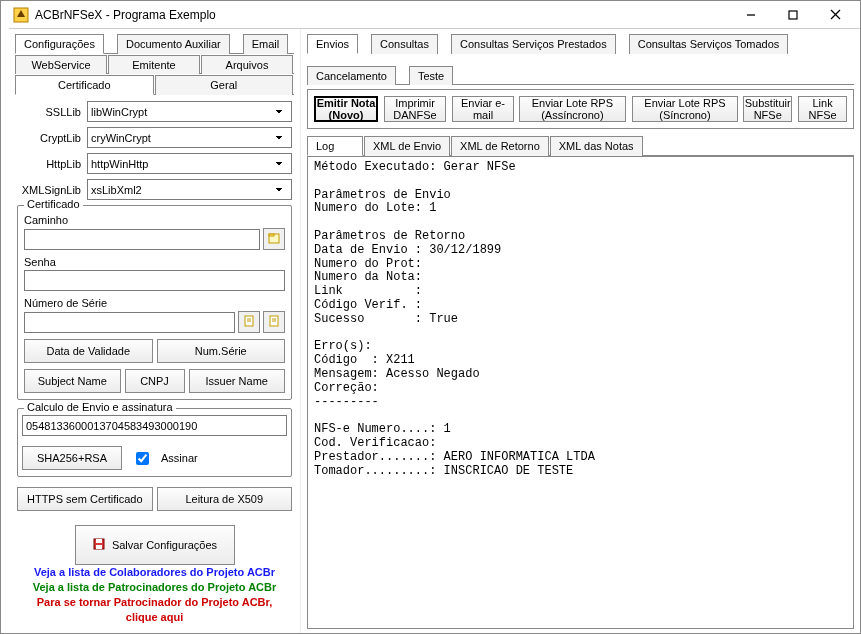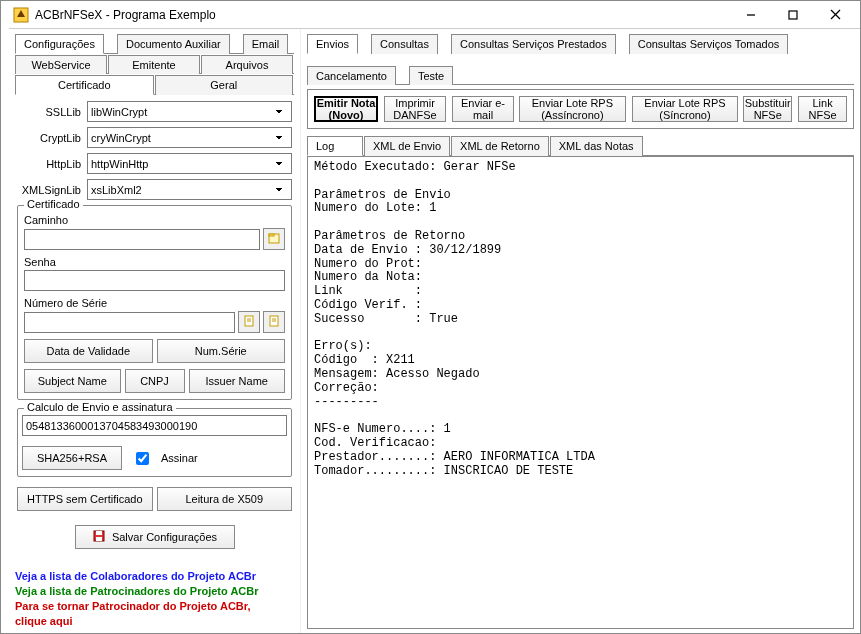--- a/index.html
+++ b/index.html
@@ -39,23 +39,23 @@
 
 .btn-row { display: flex; gap: 4px; margin-top: 6px; }
 .btn { flex: 1; height: 24px; border: 1px solid #888; background: linear-gradient(#fdfdfd, #ececec); font-size: 11px; text-align: center; display: flex; align-items: center; justify-content: center; cursor: default; }
 .btn.fixed { flex: none; padding: 0 10px; }
 
 .hash-box { border: 1px solid #888; border-radius: 2px; padding: 4px 4px 6px; margin-top: 8px; position: relative; }
 .hash-input { width: 100%; height: 21px; border: 1px solid #7a7a7a; font-size: 11px; padding: 1px 3px; margin-top: 2px; }
 .hash-row2 { display: flex; align-items: center; gap: 14px; margin-top: 10px; }
 .checkbox-wrap { display: flex; align-items: flex-start; gap: 12px; }
 
-.save-btn { margin: 8px auto 20px; width: 160px; height: 24px; border: 1px solid #888; background: linear-gradient(#fdfdfd, #ececec); display: flex; align-items: center; justify-content: center; gap: 6px; }
-
-.links { text-align: left; }
+.save-btn { margin: 8px auto 0; width: 160px; height: 40px; border: 1px solid #888; background: linear-gradient(#fdfdfd, #ececec); display: flex; align-items: center; justify-content: center; gap: 6px; }
+
+.links { text-align: center; }
 .link { font-weight: bold; font-size: 11px; cursor: pointer; display: block; line-height: 1.35; }
 .link.blue { color: #1818f5; }
 .link.green { color: #008200; }
 .link.red { color: #cc0000; }
 
 .action-area { border: 1px solid #888; margin-top: 4px; padding: 6px; display: flex; gap: 5px; }
 .action-row { display: flex; gap: 6px; }
 .action-btn { flex: 1; height: 26px; border: 1px solid #888; background: linear-gradient(#fdfdfd, #ececec); text-align: center; display: flex; align-items: center; justify-content: center; font-size: 11px; }
 .action-btn.primary { font-weight: bold; border: 2px solid #000; }
 

